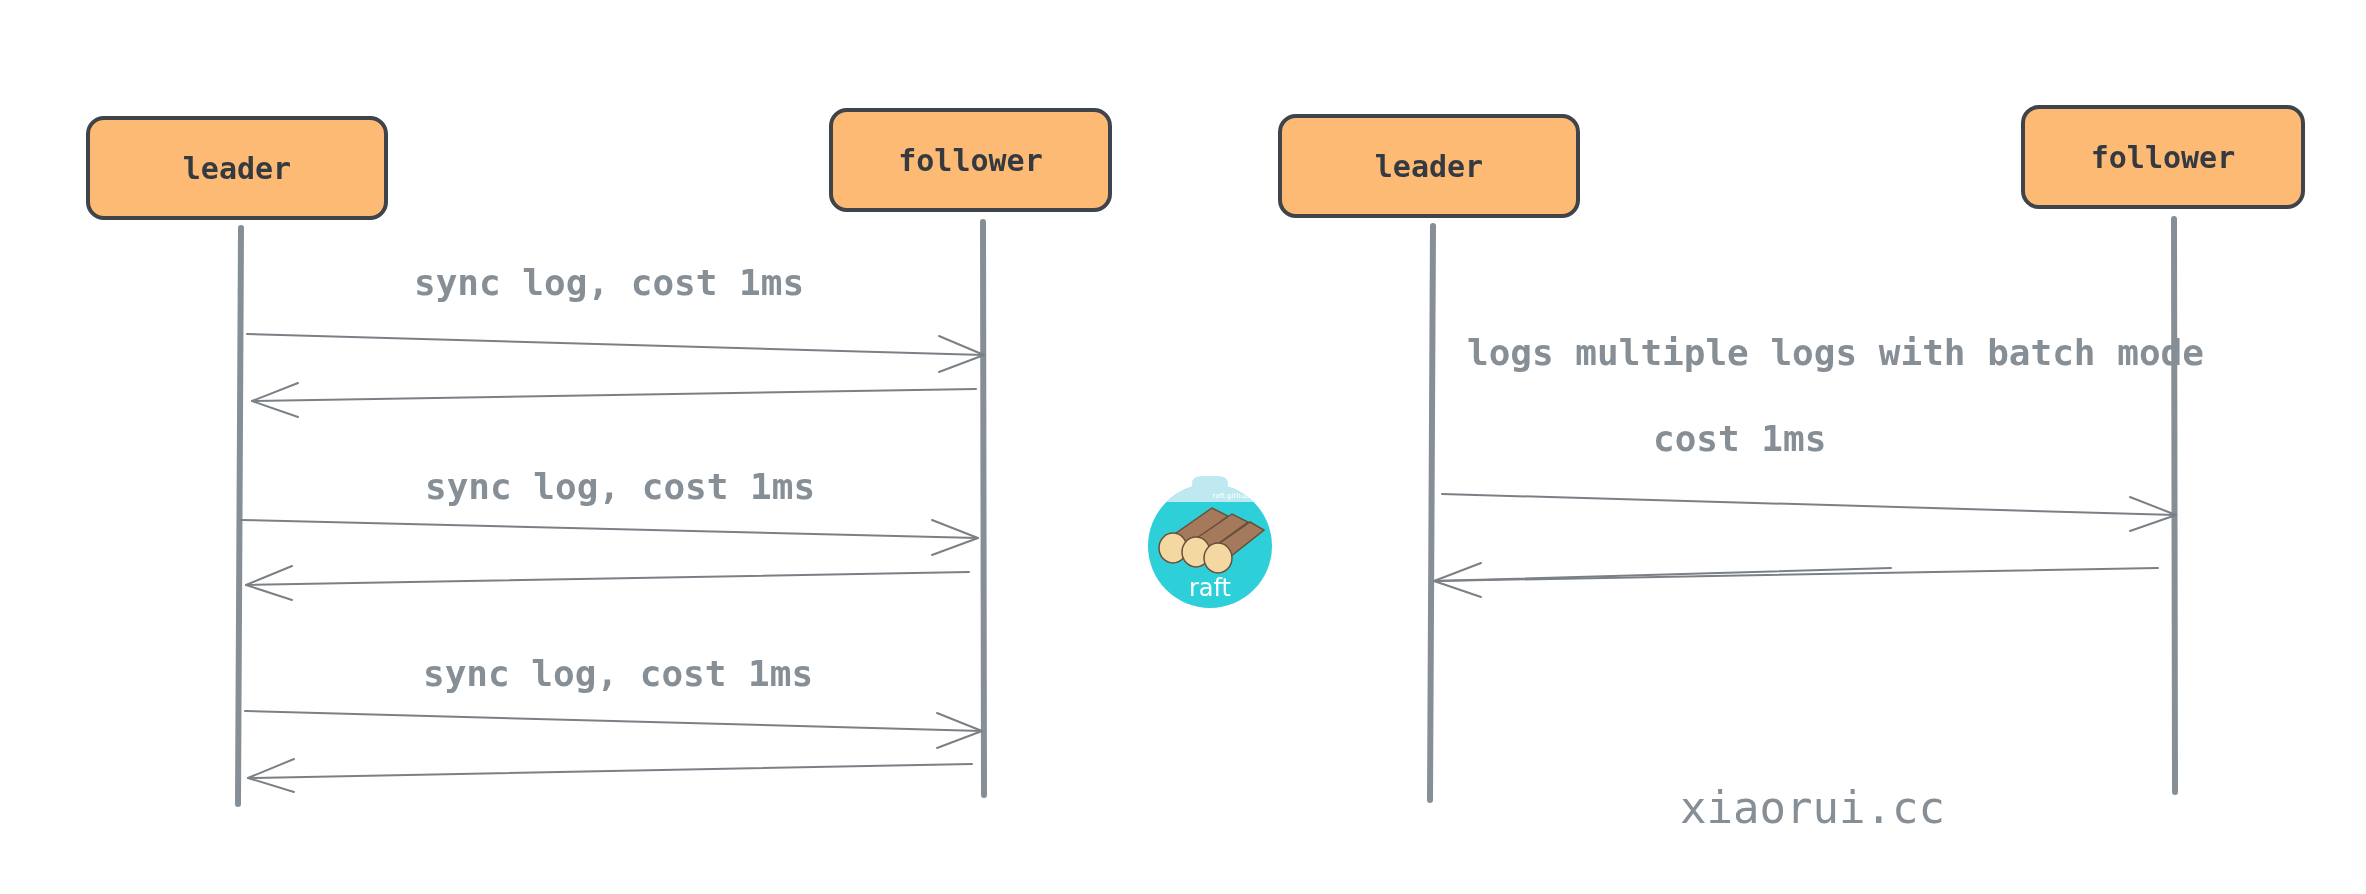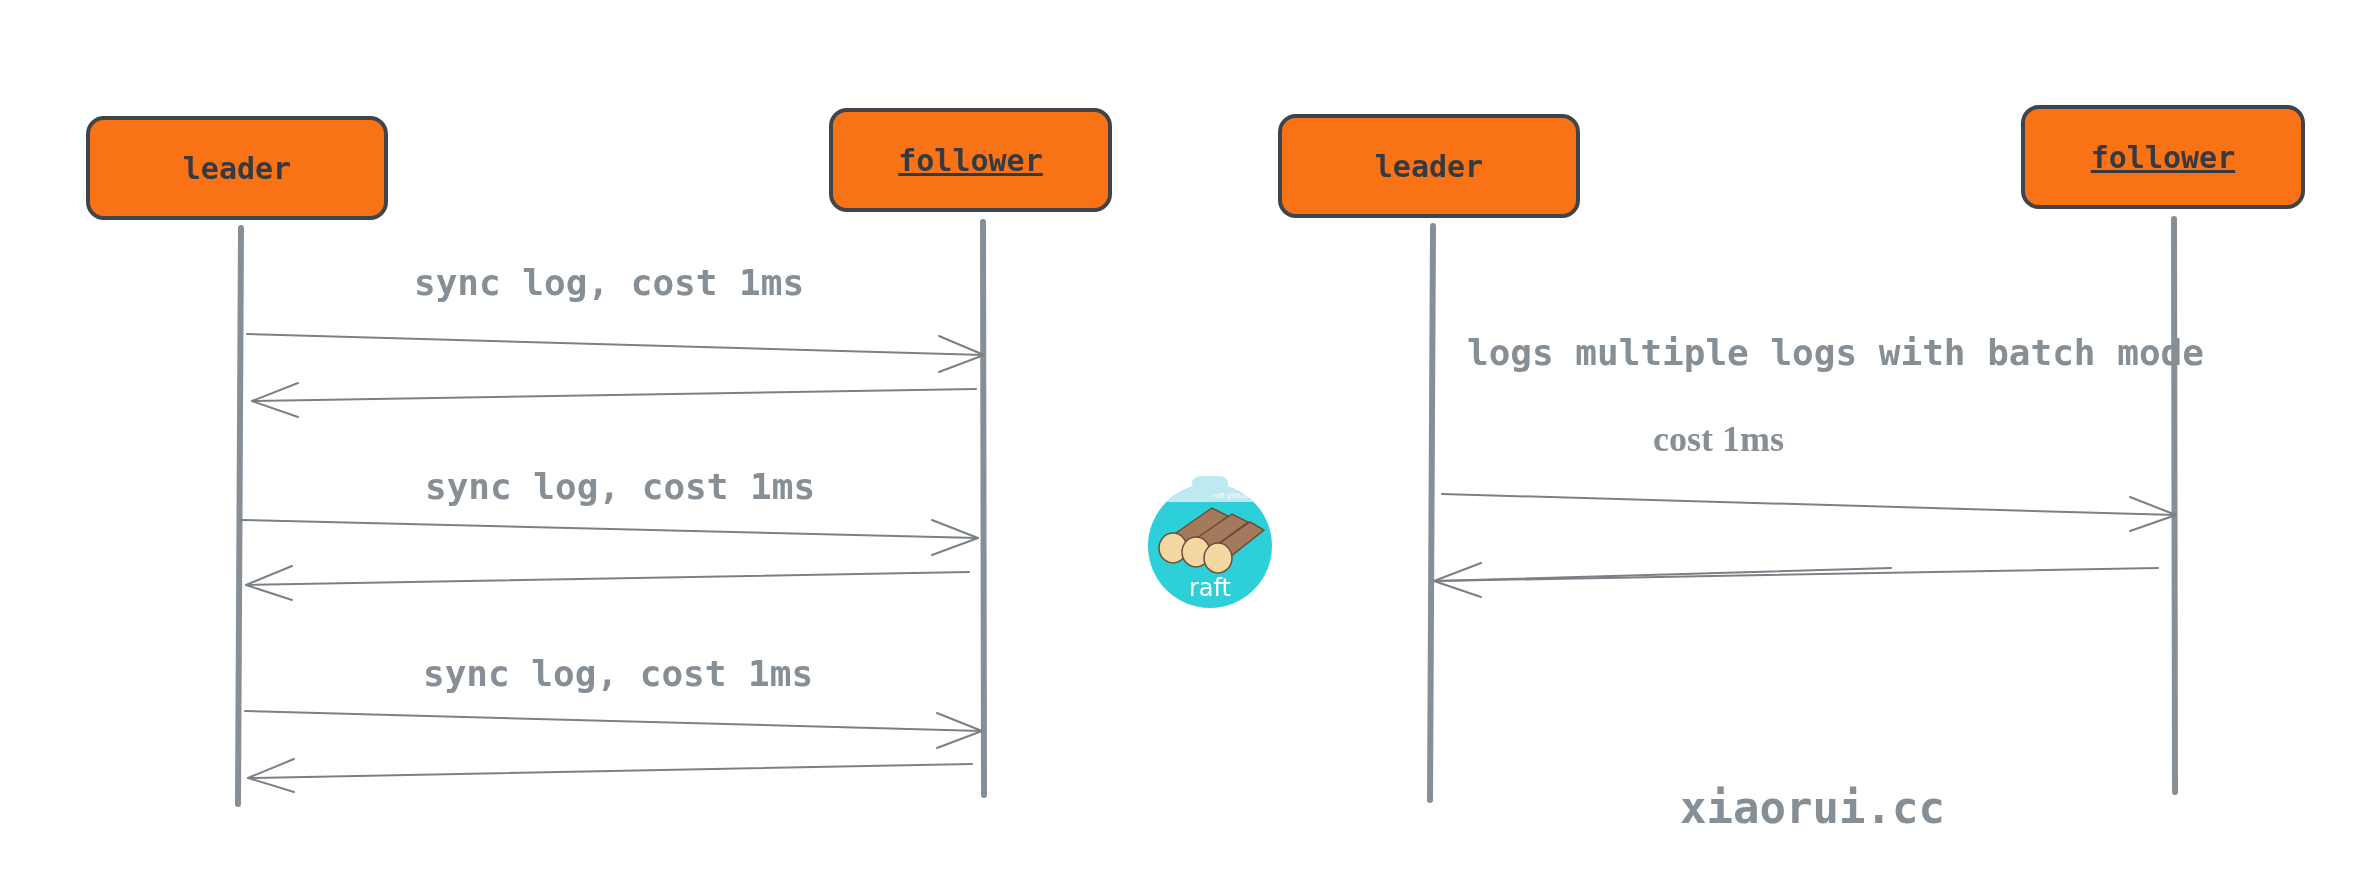--- a/index.html
+++ b/index.html
@@ -9,34 +9,34 @@
     position: absolute;
     border: 4px solid #3f444b;
     border-radius: 18px;
     box-sizing: border-box;
     display: flex; align-items: center; justify-content: center;
     font-family: "DejaVu Sans Mono", "Liberation Mono", monospace;
     font-weight: bold;
     font-size: 30px;
     color: #343a40;
   }
-  .actor.leader { background: #f97316; }
-  .actor.follower { background: #f97316; text-decoration: underline; }
+  .actor.leader { background: #fdba74; }
+  .actor.follower { background: #fdba74; }
   .msg-label {
     position: absolute;
     font-family: "DejaVu Sans Mono", "Liberation Mono", monospace;
     font-weight: bold;
     font-size: 36px;
     color: #868e96;
     white-space: nowrap;
   }
   .watermark {
     position: absolute;
     font-family: "DejaVu Sans Mono", "Liberation Mono", monospace;
-    font-weight: bold;
+    font-weight: normal;
     font-size: 44px;
     color: #868e96;
     white-space: nowrap;
   }
   #logo { position: absolute; left: 1140px; top: 468px; width: 140px; height: 140px; }
 </style>
 </head>
 <body>
 
 <svg id="canvas" width="2366" height="894" viewBox="0 0 2366 894">
@@ -102,21 +102,21 @@
 </div>
 <div class="actor follower" style="left:2021px;top:105px;width:284px;height:104px;">
   <span>follower</span>
 </div>
 
 <div class="msg-label" style="left:414px;top:262px;">sync log, cost 1ms</div>
 <div class="msg-label" style="left:425px;top:466px;">sync log, cost 1ms</div>
 <div class="msg-label" style="left:423px;top:653px;">sync log, cost 1ms</div>
 
 <div class="msg-label" style="left:1467px;top:332px;">logs multiple logs with batch mode</div>
-<div class="msg-label" style="left:1653px;top:418px;font-family:Liberation Serif, serif;">cost 1ms</div>
+<div class="msg-label" style="left:1653px;top:418px;">cost 1ms</div>
 
 <svg id="logo" viewBox="0 0 140 140">
   <defs>
     <clipPath id="circ">
         <circle cx="70" cy="78" r="62"></circle>
       </clipPath>
   </defs>
   <g clip-path="url(#circ)">
     <rect x="0" y="0" width="140" height="140" fill="#2dd0d8"></rect>
     <rect x="0" y="0" width="140" height="34" fill="#bfe9f0"></rect>

